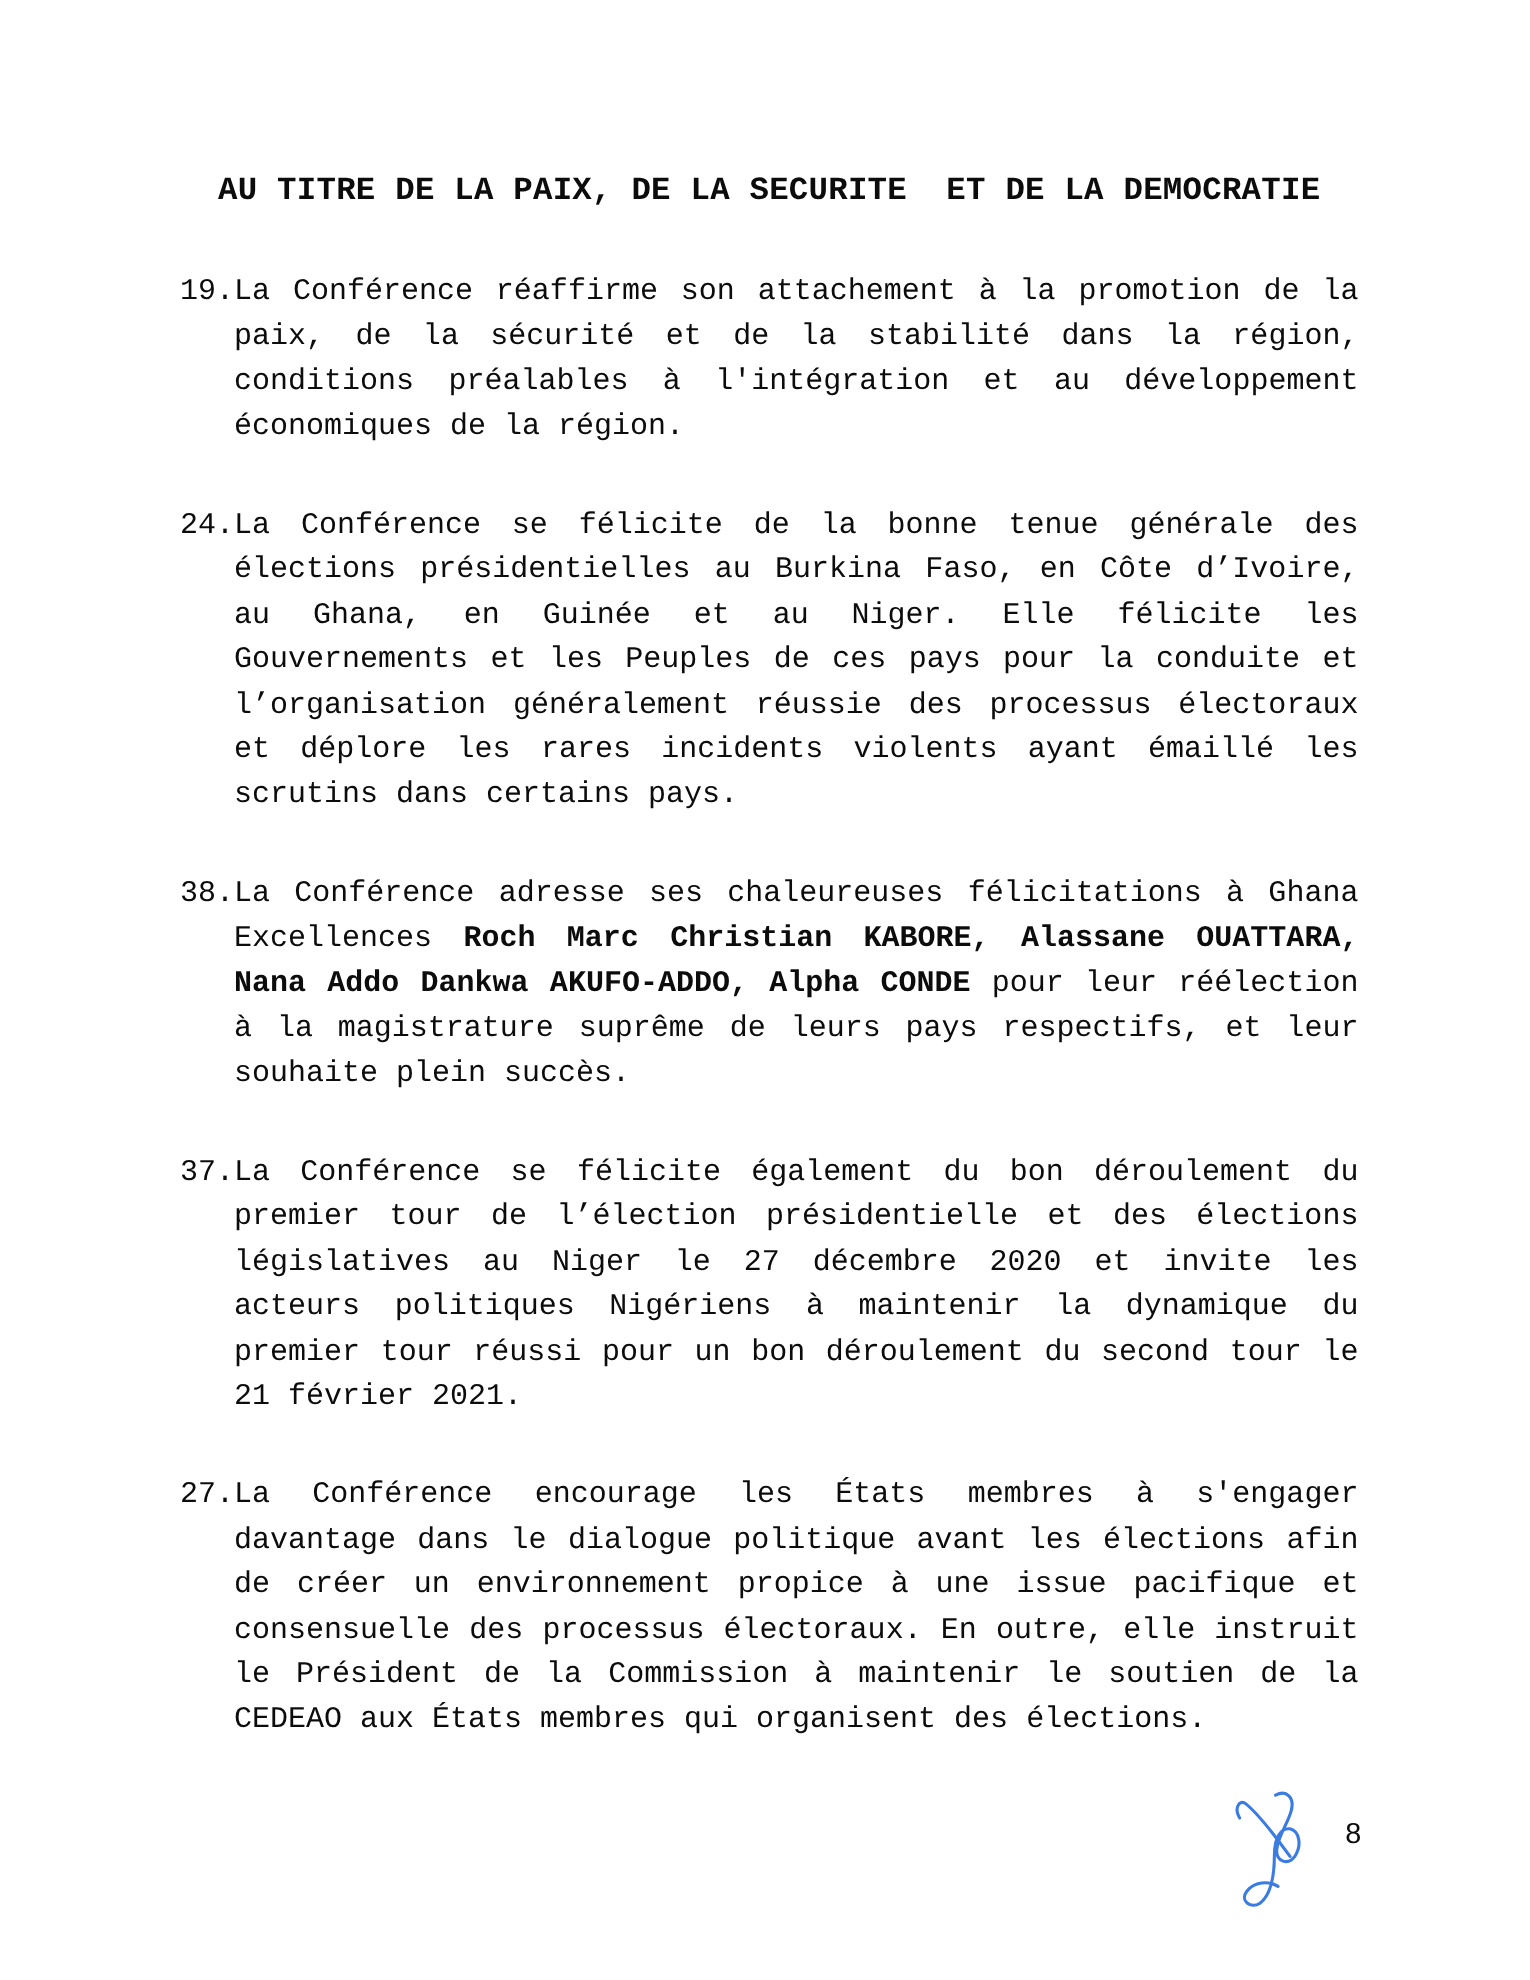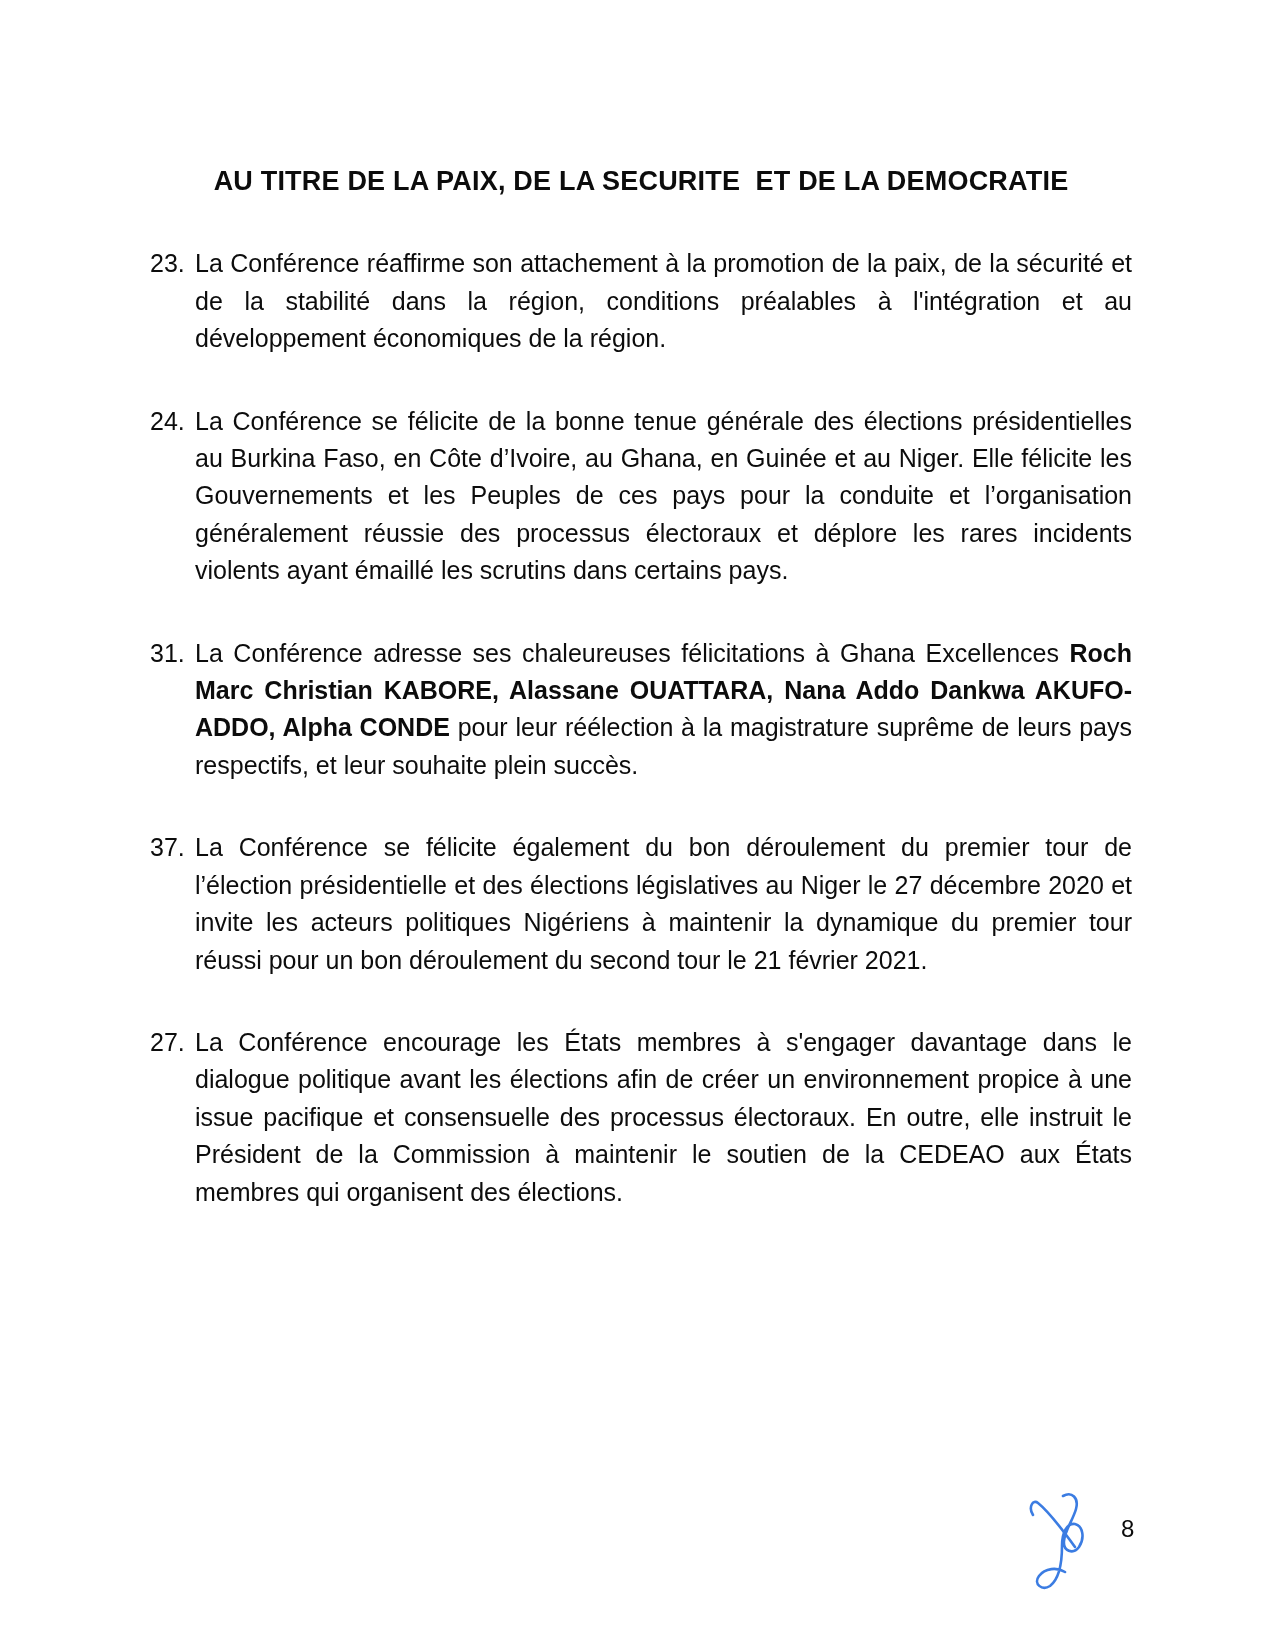--- a/index.html
+++ b/index.html
@@ -12,22 +12,23 @@
     width: 1275px;
     height: 1650px;
     background: #ffffff;
     overflow: hidden;
     font-family: "Liberation Sans", "DejaVu Sans", sans-serif;
     color: #0c0c0c;
   }
   .content {
     position: absolute;
     left: 150px;
-    top: 163px;
+    top: 142px;
     width: 982px;
+    font-family: Liberation Mono, monospace;
   }
   .title {
     margin: 0 0 45px 0;
     font-size: 27px;
     font-weight: bold;
     line-height: 37.4px;
     text-align: center;
     letter-spacing: 0.2px;
     white-space: pre-wrap;
   }
@@ -65,23 +66,23 @@
     height: 105px;
   }
 </style>
 </head>
 <body>
 
 <div class="page">
   <div class="content">
     <h1 class="title">AU TITRE DE LA PAIX, DE LA SECURITE&nbsp; ET DE LA DEMOCRATIE</h1>
     <ol id="paragraph-list" class="para-list">
-        <li class="para"><span class="num">23.</span><span><span>La Conférence réaffirme son attachement à la promotion de la paix, de la sécurité et de la stabilité dans la région, conditions préalables à l'intégration et au développement économiques de la région.</span></span></li>
+        <li class="para"><span class="num">19.</span><span><span>La Conférence réaffirme son attachement à la promotion de la paix, de la sécurité et de la stabilité dans la région, conditions préalables à l'intégration et au développement économiques de la région.</span></span></li>
         <li class="para"><span class="num">24.</span><span><span>La Conférence se félicite de la bonne tenue générale des élections présidentielles au Burkina Faso, en Côte d’Ivoire, au Ghana, en Guinée et au Niger. Elle félicite les Gouvernements et les Peuples de ces pays pour la conduite et l’organisation généralement réussie des processus électoraux et déplore les rares incidents violents ayant émaillé les scrutins dans certains pays.</span></span></li>
-        <li class="para"><span class="num">31.</span><span><span>La Conférence adresse ses chaleureuses félicitations à Ghana Excellences </span><b>Roch Marc Christian KABORE, Alassane OUATTARA, Nana Addo Dankwa AKUFO-ADDO, Alpha CONDE</b><span> pour leur réélection à la magistrature suprême de leurs pays respectifs, et leur souhaite plein succès.</span></span></li>
+        <li class="para"><span class="num">38.</span><span><span>La Conférence adresse ses chaleureuses félicitations à Ghana Excellences </span><b>Roch Marc Christian KABORE, Alassane OUATTARA, Nana Addo Dankwa AKUFO-ADDO, Alpha CONDE</b><span> pour leur réélection à la magistrature suprême de leurs pays respectifs, et leur souhaite plein succès.</span></span></li>
         <li class="para"><span class="num">37.</span><span><span>La Conférence se félicite également du bon déroulement du premier tour de l’élection présidentielle et des élections législatives au Niger le 27 décembre 2020 et invite les acteurs politiques Nigériens à maintenir la dynamique du premier tour réussi pour un bon déroulement du second tour le 21 février 2021.</span></span></li>
         <li class="para"><span class="num">27.</span><span><span>La Conférence encourage les États membres à s'engager davantage dans le dialogue politique avant les élections afin de créer un environnement propice à une issue pacifique et consensuelle des processus électoraux. En outre, elle instruit le Président de la Commission à maintenir le soutien de la CEDEAO aux États membres qui organisent des élections.</span></span></li>
       </ol>
   </div>
 
   <svg class="signature" viewBox="0 0 80 105" fill="none" xmlns="http://www.w3.org/2000/svg">
     <path d="M15,26 C10,18 15,10 20,14 C30,22 44,40 57,58" stroke-width="2.6" stroke-linecap="round" fill="none" stroke="#3b7ce2"></path>
     <path d="M45,7 C54,2 61,9 58,20 C55,31 47,41 46,52 C45,62 55,66 61,58 C67,49 65,37 57,35 C49,34 44,43 44,57 C44,74 41,90 32,97 C24,102 15,95 21,87 C27,79 39,78 47,83" stroke-width="2.6" stroke-linecap="round" fill="none" stroke="#3b7ce2"></path>
   </svg>
 

